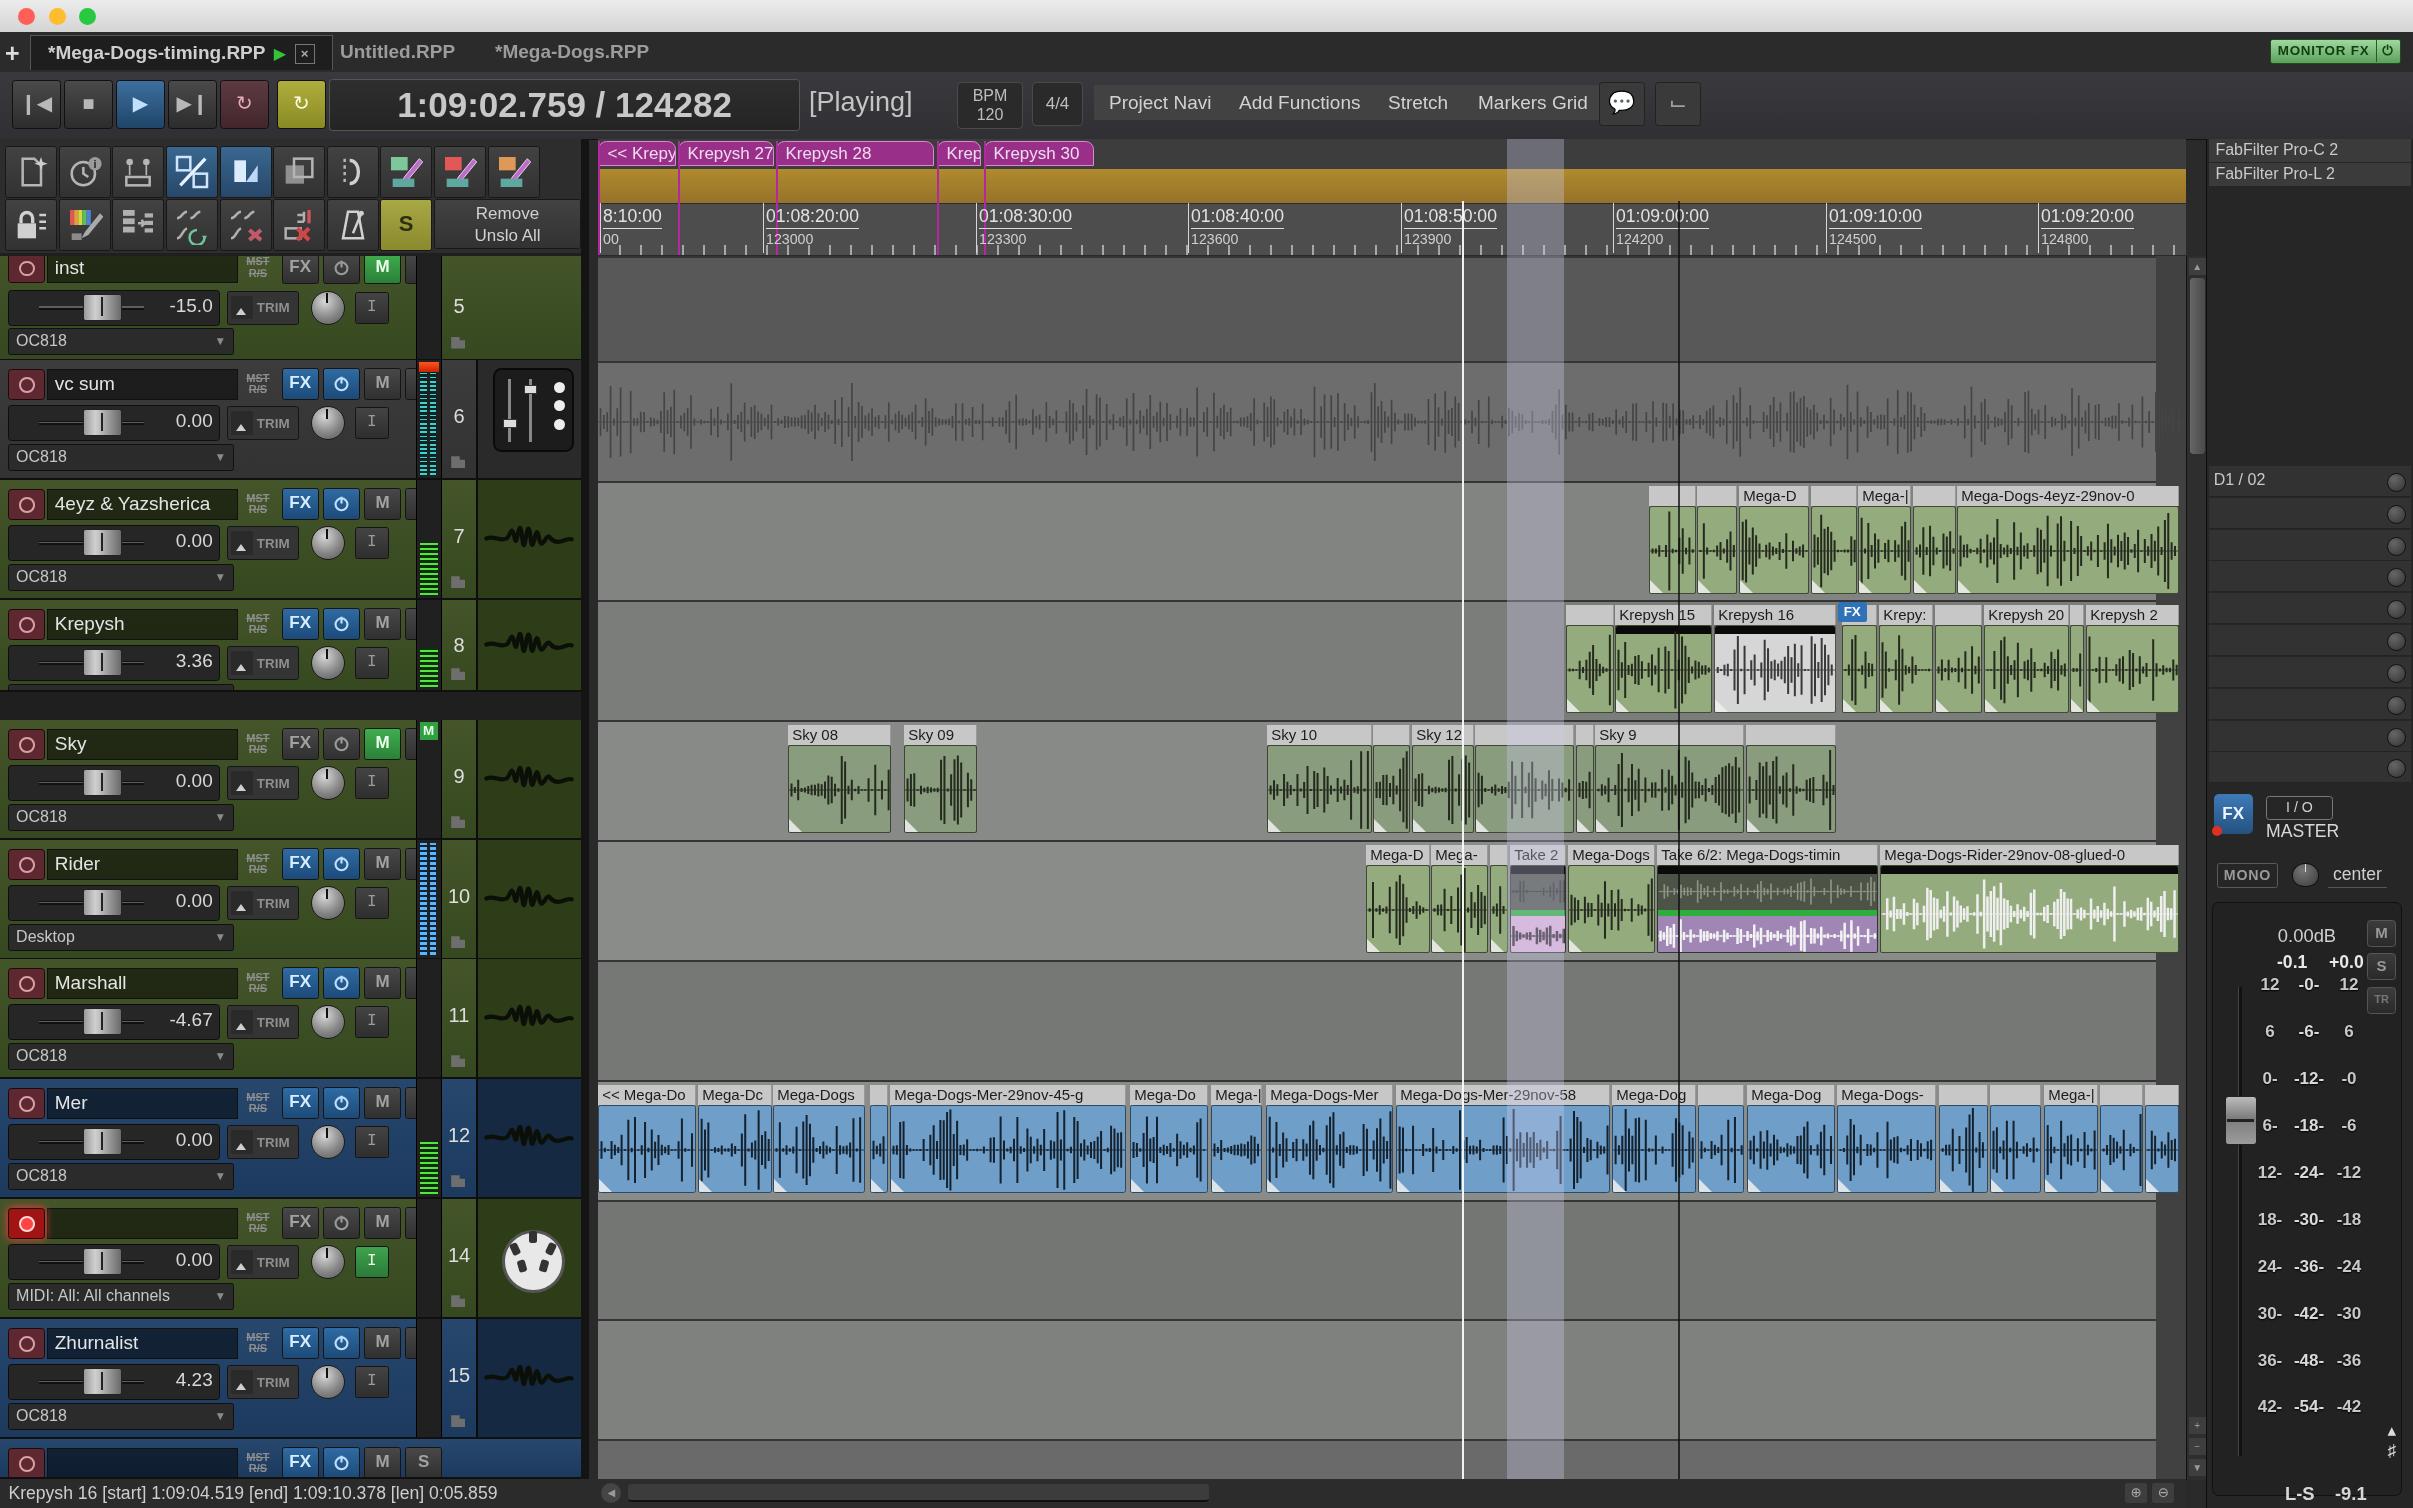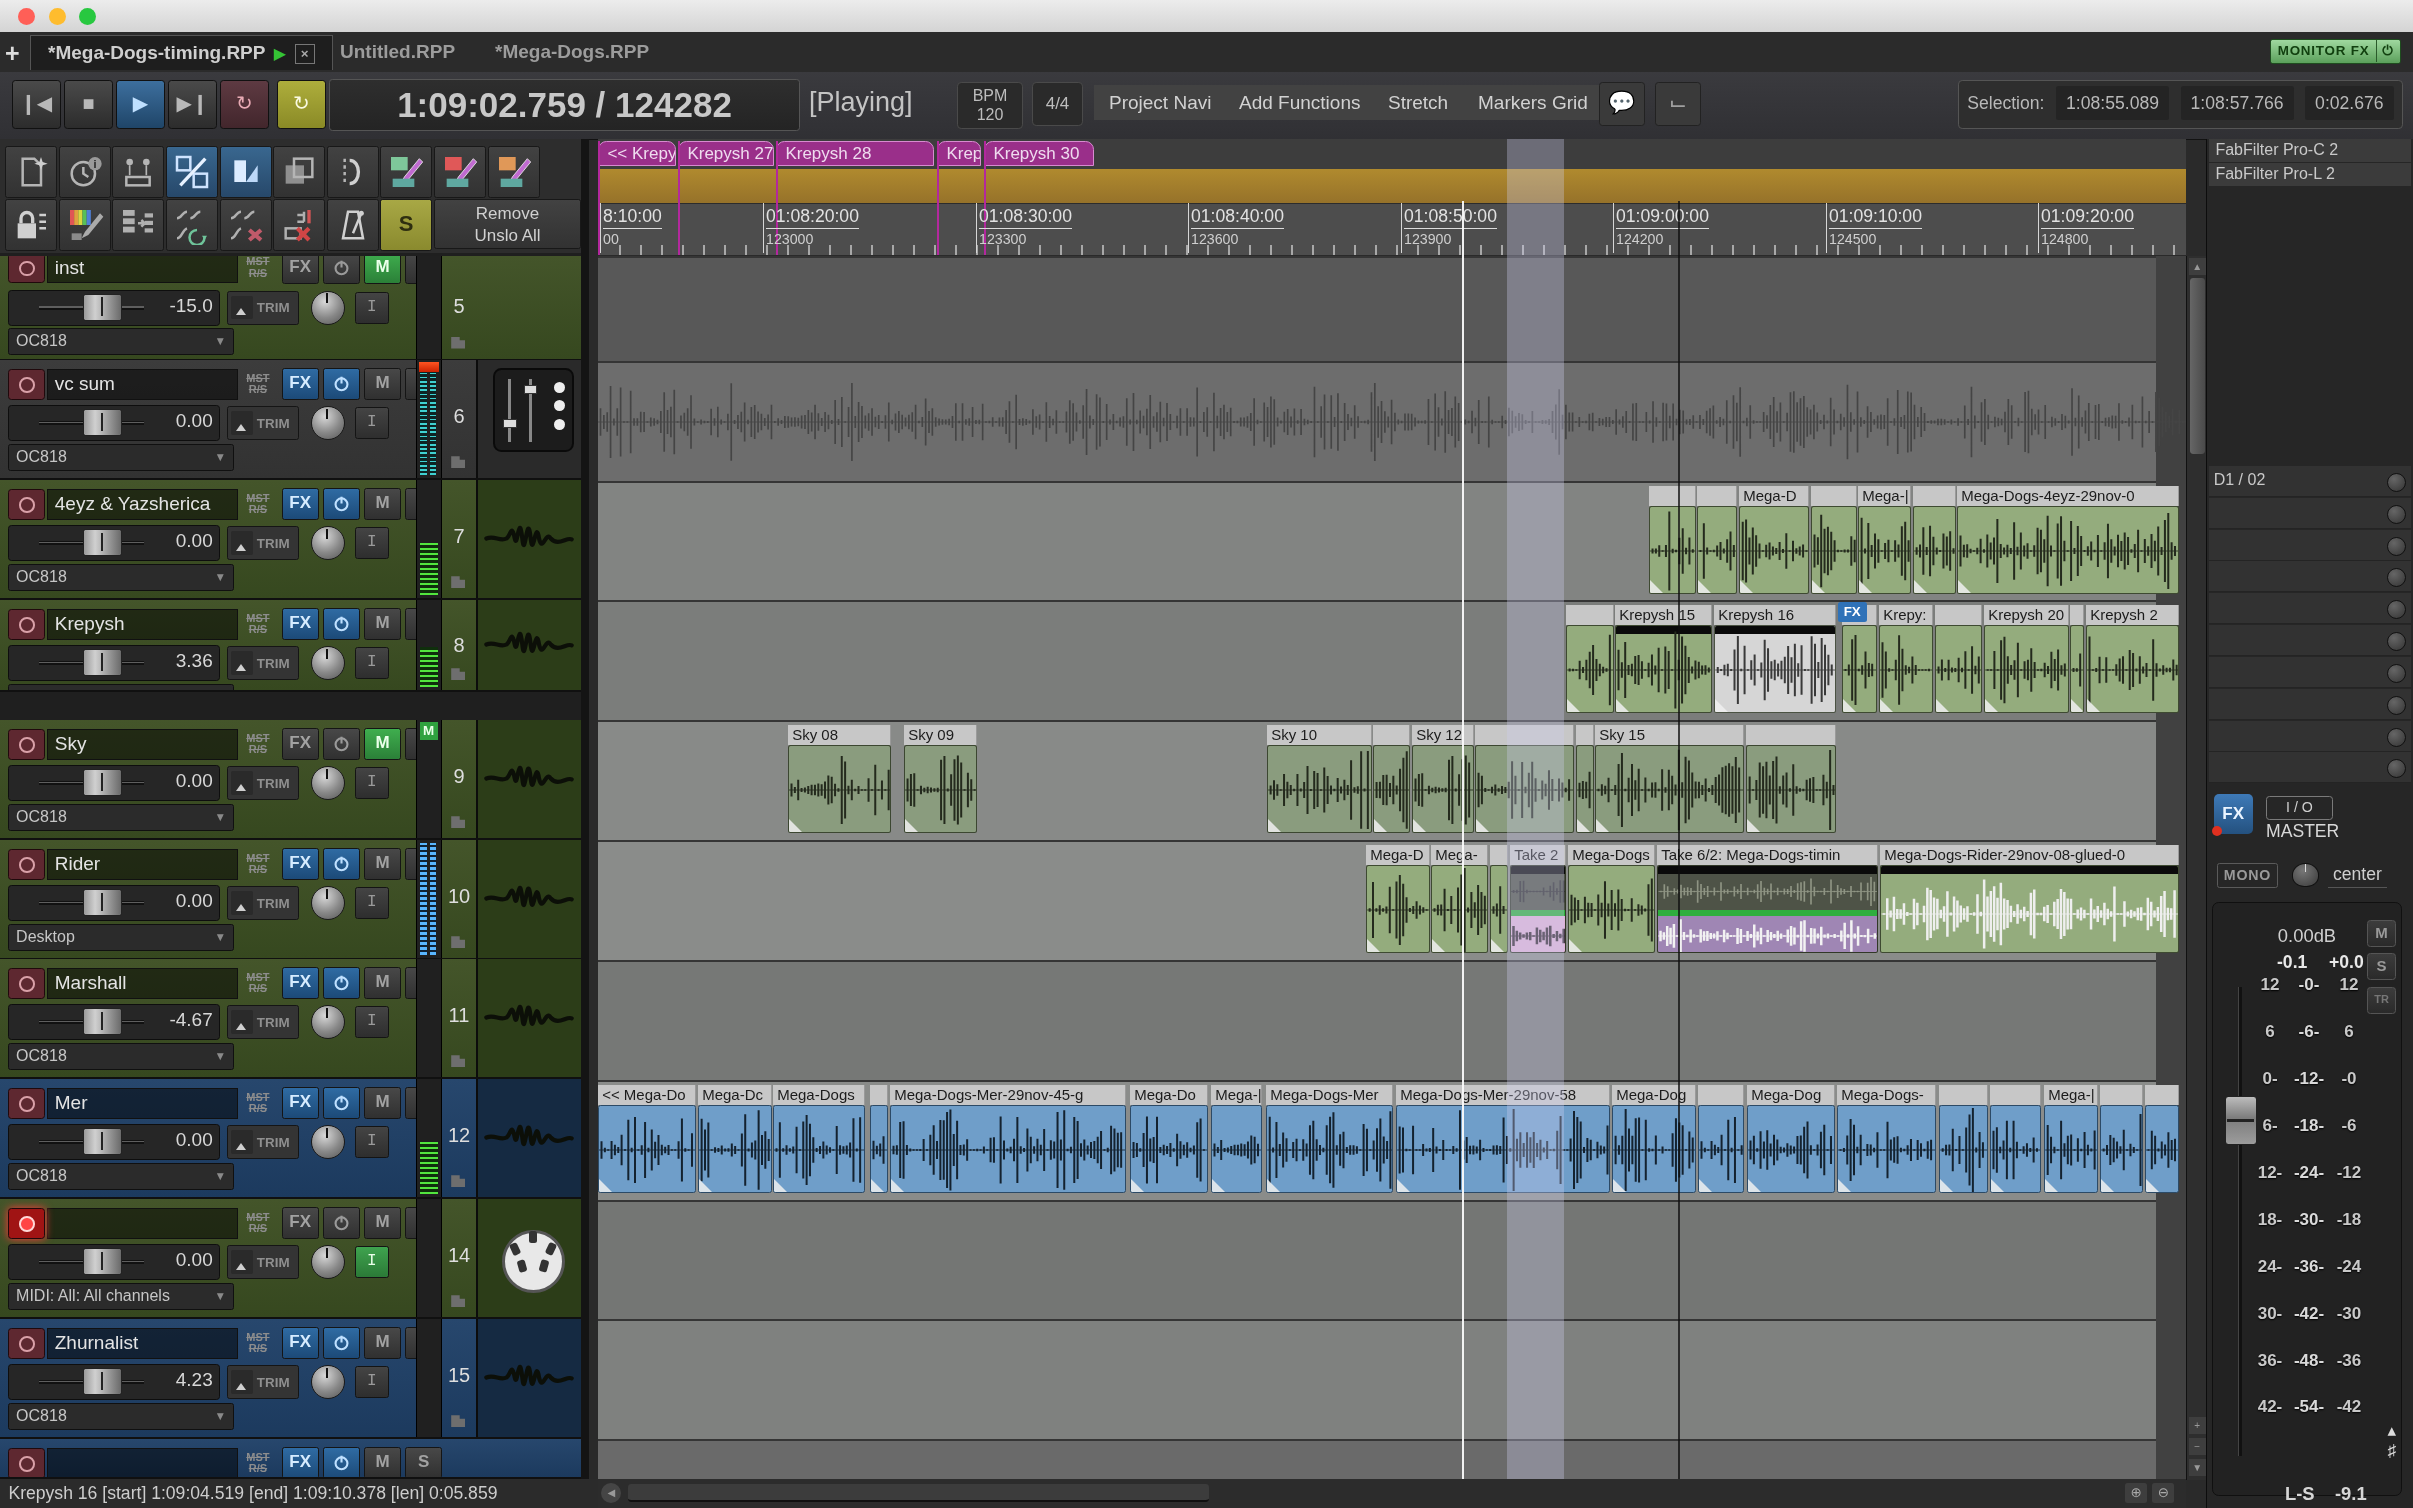--- a/index.html
+++ b/index.html
@@ -200,26 +200,20 @@
         <div>BPM</div>
         <div>120</div>
       </div>
     <div class="tpill" id="sigbox">4/4</div>
     <div class="tbar-btn" style="left:1094px;">Project Navi</div>
     <div class="tbar-btn" style="left:1224px;">Add Functions</div>
     <div class="tbar-btn" style="left:1373px;">Stretch</div>
     <div class="tbar-btn" style="left:1463px;">Markers Grid</div>
     <div class="ticon" style="left:1599px;">💬</div>
     <div class="ticon" style="left:1655px;">⌙</div>
-    <div id="selbox">
-      <span>Selection:</span>
-      <span class="v">1:08:55.089</span>
-      <span class="v">1:08:57.766</span>
-      <span class="v">0:02.676</span>
-    </div>
   </div>
 
   <div id="toolbar" class="abs">
       <div class="tool" style="left: 5px; top: 6.7px;">
         <svg width="40" height="40" viewBox="0 0 48 48">
           <path d="M14 8h14l8 8v24H14z" fill="none" stroke="#b5b5b5" stroke-width="3"></path>
           <path d="M36 6l2 6 6 2-6 2-2 6-2-6-6-2 6-2z" fill="#cfcfcf"></path>
         </svg>
       </div>
       <div class="tool" style="left: 59px; top: 6.7px;">
@@ -1131,21 +1125,21 @@
             <div class="wavewrap">
               <svg class="ksvg" width="17.6" height="88" viewBox="0 0 21 105" xmlns="http://www.w3.org/2000/svg">
                 <path d="M0 52.5H21" stroke="#242a1d" stroke-width="1"></path>
                 <path d="M3 43.9V61.1M7 41.7V63.3M11 42.8V62.2M15 30.6V74.4" stroke="#242a1d" stroke-width="2.4"></path>
               </svg>
             </div>
             <div class="fadeL"></div>
           </div>
         </div>
         <div class="item" style="left: 997px; width: 149px;">
-          <div class="ilabel">Sky 15</div>
+          <div class="ilabel">Sky 9</div>
           <div class="ibody g2">
             <div class="wavewrap">
               <svg class="ksvg" width="149" height="88" viewBox="0 0 178 105" xmlns="http://www.w3.org/2000/svg">
                 <path d="M0 52.5H178" stroke="#242a1d" stroke-width="1"></path>
                 <path d="M3 51.0V54.0M7 45.5V59.5M11 47.5V57.5M15 38.0V67.0M19 51.5V53.5M23 46.5V58.5M27 21.3V83.7M31 8.3V96.7M35 51.0V54.0M39 37.9V67.1M43 21.4V83.6M47 40.9V64.1M51 27.1V77.9M55 51.5V53.5M59 37.7V67.3M63 51.1V53.9M67 43.4V61.6M71 43.3V61.7M75 51.0V54.0M79 27.8V77.2M83 49.1V55.9M87 28.2V76.8M91 35.5V69.5M95 45.9V59.1M99 4.3V100.7M103 43.1V61.9M107 12.7V92.3M111 17.3V87.7M115 31.7V73.3M119 42.2V62.8M123 42.7V62.3M127 46.5V58.5M131 38.7V66.3M135 50.2V54.8M139 46.6V58.4M143 37.1V67.9M147 33.9V71.1M151 25.4V79.6M155 23.5V81.5M159 20.5V84.5M163 24.2V80.8M167 13.0V92.0M171 25.6V79.4" stroke="#242a1d" stroke-width="2.4"></path>
               </svg>
             </div>
             <div class="fadeL"></div>
           </div>
         </div>

